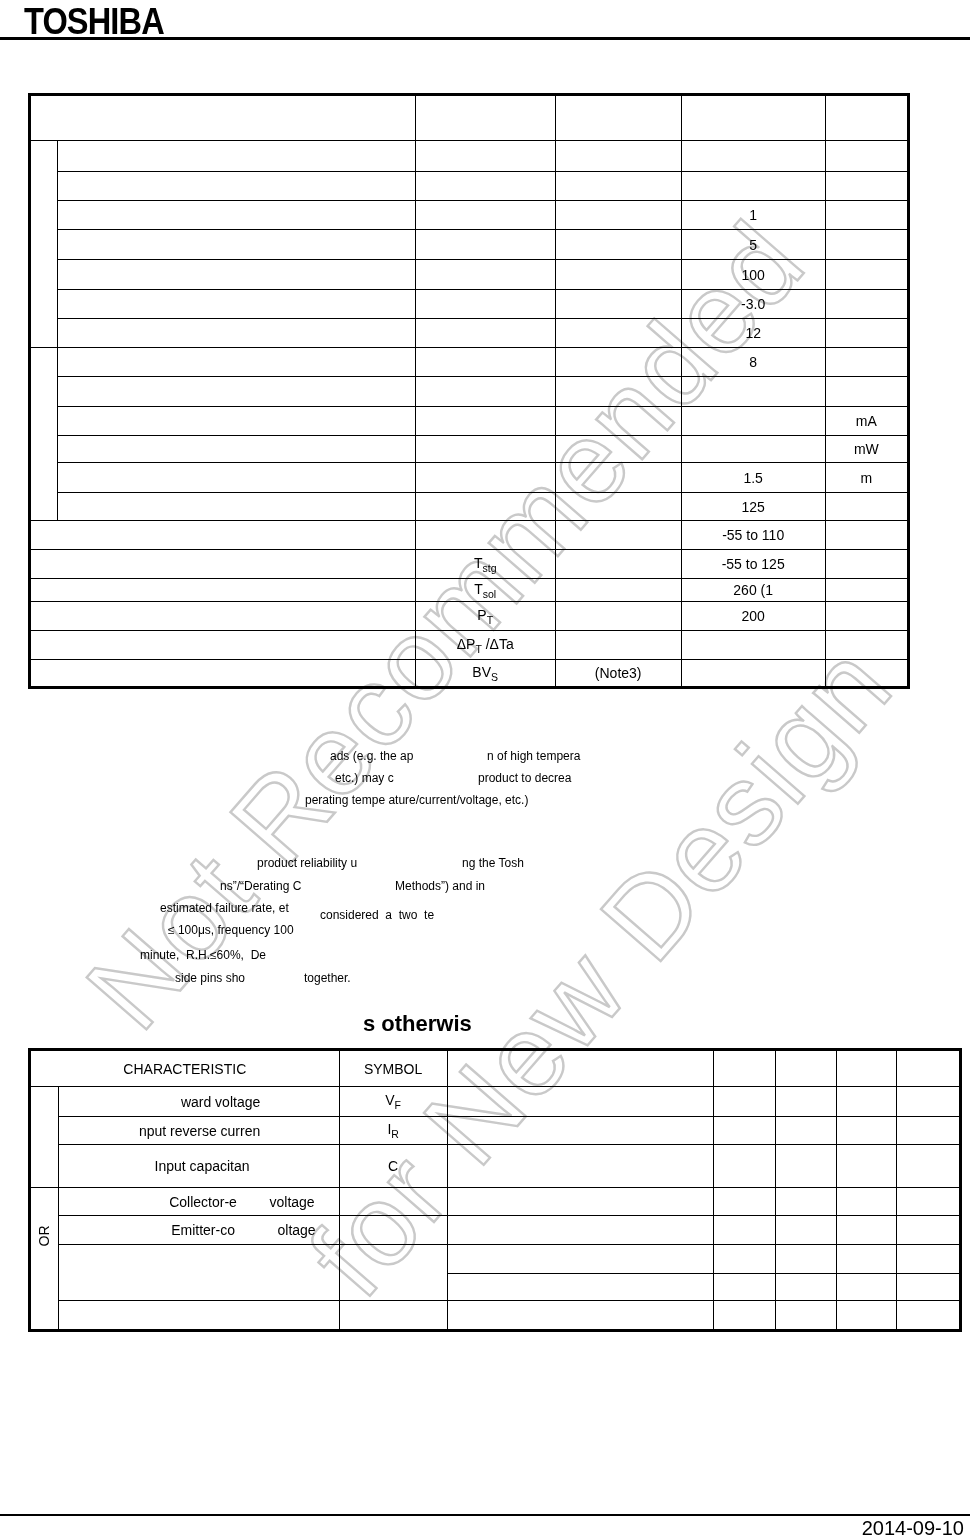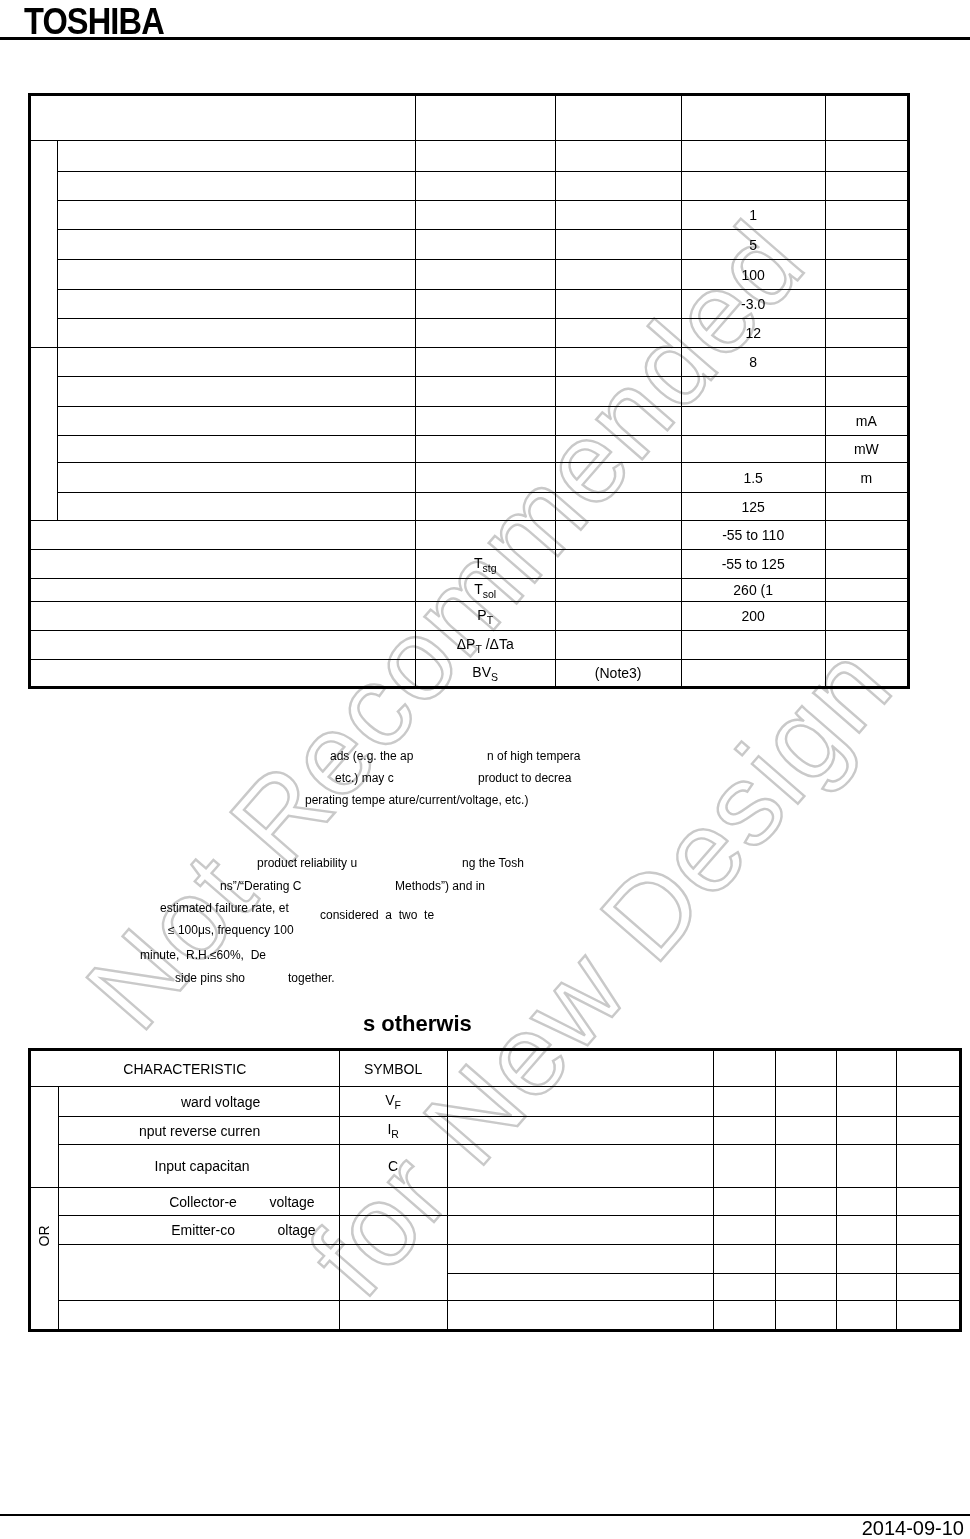--- a/index.html
+++ b/index.html
@@ -207,21 +207,21 @@
   <span class="abs frag" style="left:305px;top:793px">perating tempe ature/current/voltage, etc.)</span>
   <span class="abs frag" style="left:257px;top:856px">product reliability u</span>
   <span class="abs frag" style="left:462px;top:856px">ng the Tosh</span>
   <span class="abs frag" style="left:220px;top:879px">ns”/“Derating C</span>
   <span class="abs frag" style="left:395px;top:879px">Methods”) and in</span>
   <span class="abs frag" style="left:160px;top:901px">estimated failure rate, et</span>
   <span class="abs frag" style="left:168px;top:923px">≤ 100μs, frequency 100</span>
   <span class="abs frag" style="left:140px;top:948px">minute,  R.H.≤60%,  De</span>
   <span class="abs frag" style="left:320px;top:908px">considered  a  two  te</span>
   <span class="abs frag" style="left:175px;top:971px">side pins sho</span>
-  <span class="abs frag" style="left:288px;top:971px">together.</span>
+  <span class="abs frag" style="left:304px;top:971px">together.</span>
 
   <span id="ech2" class="abs" style="left:363px;top:1011px">s otherwis</span>
 
   <table class="t" style="left:28px;top:1048px;width:934px">
     <colgroup>
         <col style="width:28px">
         <col style="width:276px">
         <col style="width:106px">
         <col style="width:262px">
         <col style="width:60px">

